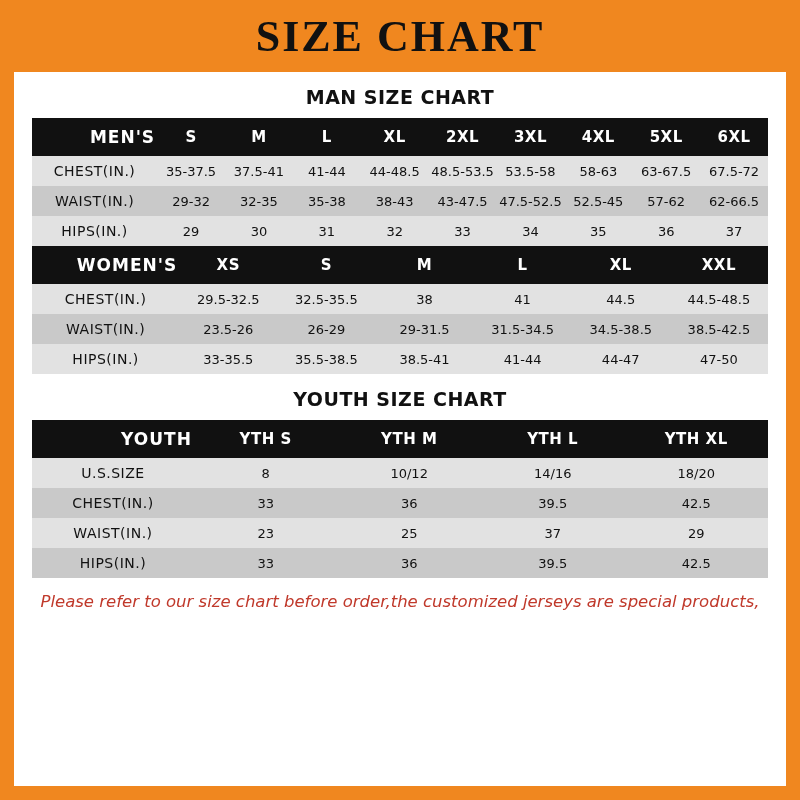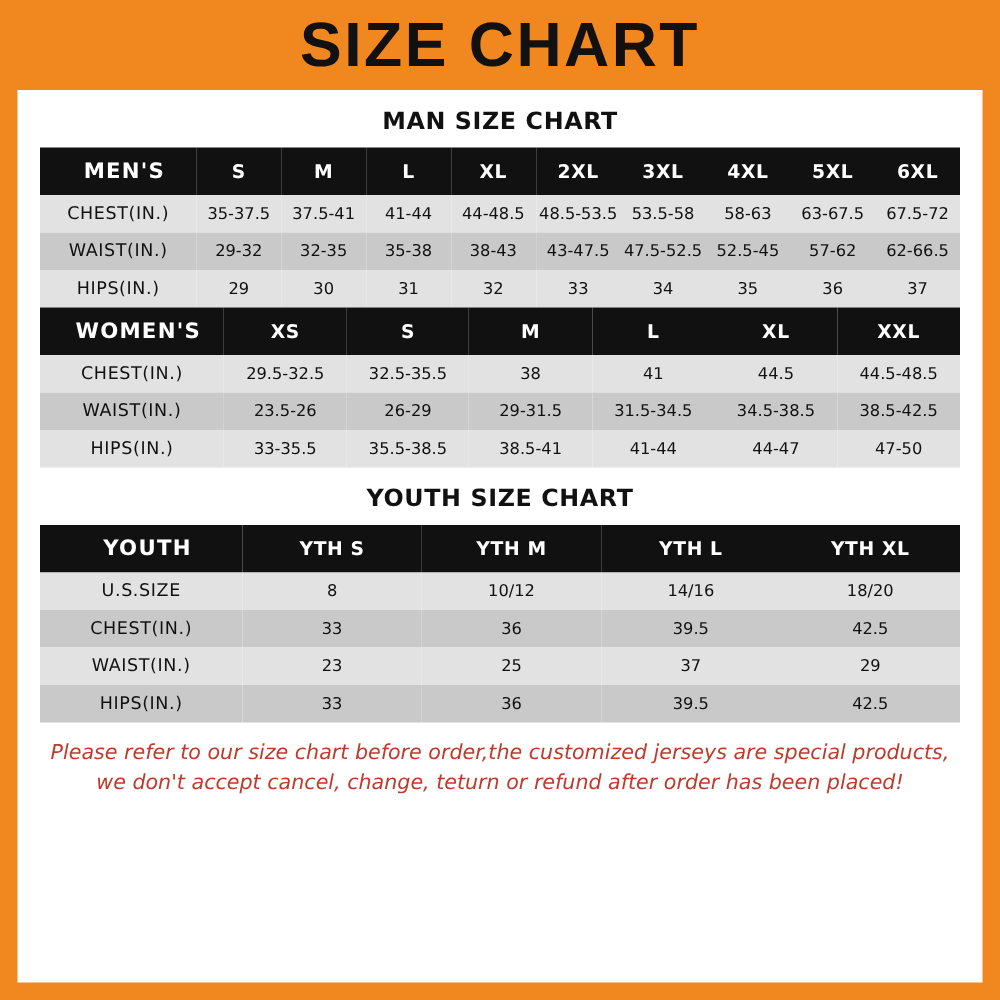--- a/index.html
+++ b/index.html
@@ -24,23 +24,23 @@
   }
   .header-band {
     background: #f0871f;
     height: 72px;
     margin: 0 -14px;
     display: flex;
     align-items: center;
     justify-content: center;
   }
   .header-title {
-    font-family: Liberation Sans, sans-serif;
+    font-family: Liberation Serif, serif;
     font-weight: bold;
-    font-size: 50px;
+    font-size: 44px;
     letter-spacing: 2px;
     color: #111111;
     text-transform: uppercase;
   }
   .section {
     padding: 0 18px;
   }
   .section-title {
     text-align: center;
     font-family: "DejaVu Sans", sans-serif;
@@ -58,21 +58,21 @@
   table.size-table thead th {
     background: #111111;
     color: #ffffff;
     font-weight: bold;
     font-size: 15px;
     padding: 9px 2px;
     text-align: center;
     letter-spacing: 0.5px;
   }
   table.size-table thead th.firstcol {
-    text-align: center;
+    text-align: right;
     padding-left: 12px;
     font-size: 17px;
     letter-spacing: 1px;
     margin-top: 36px;
   }
   table.size-table tbody td {
     font-size: 13px;
     color: #111111;
     text-align: center;
     padding: 7px 2px;
@@ -273,17 +273,16 @@
           <td>36</td>
           <td>39.5</td>
           <td>42.5</td>
         </tr>
       </tbody>
     </table>
   </div>
 
   <div class="footer-note">
     <div>Please refer to our size chart before order,the customized jerseys are special products,</div>
-    <div>we don't accept cancel, change, teturn or refund after order has been placed!</div>
   </div>
 
   <div class="bottom-band"></div>
 </div>
 
 </body></html>

